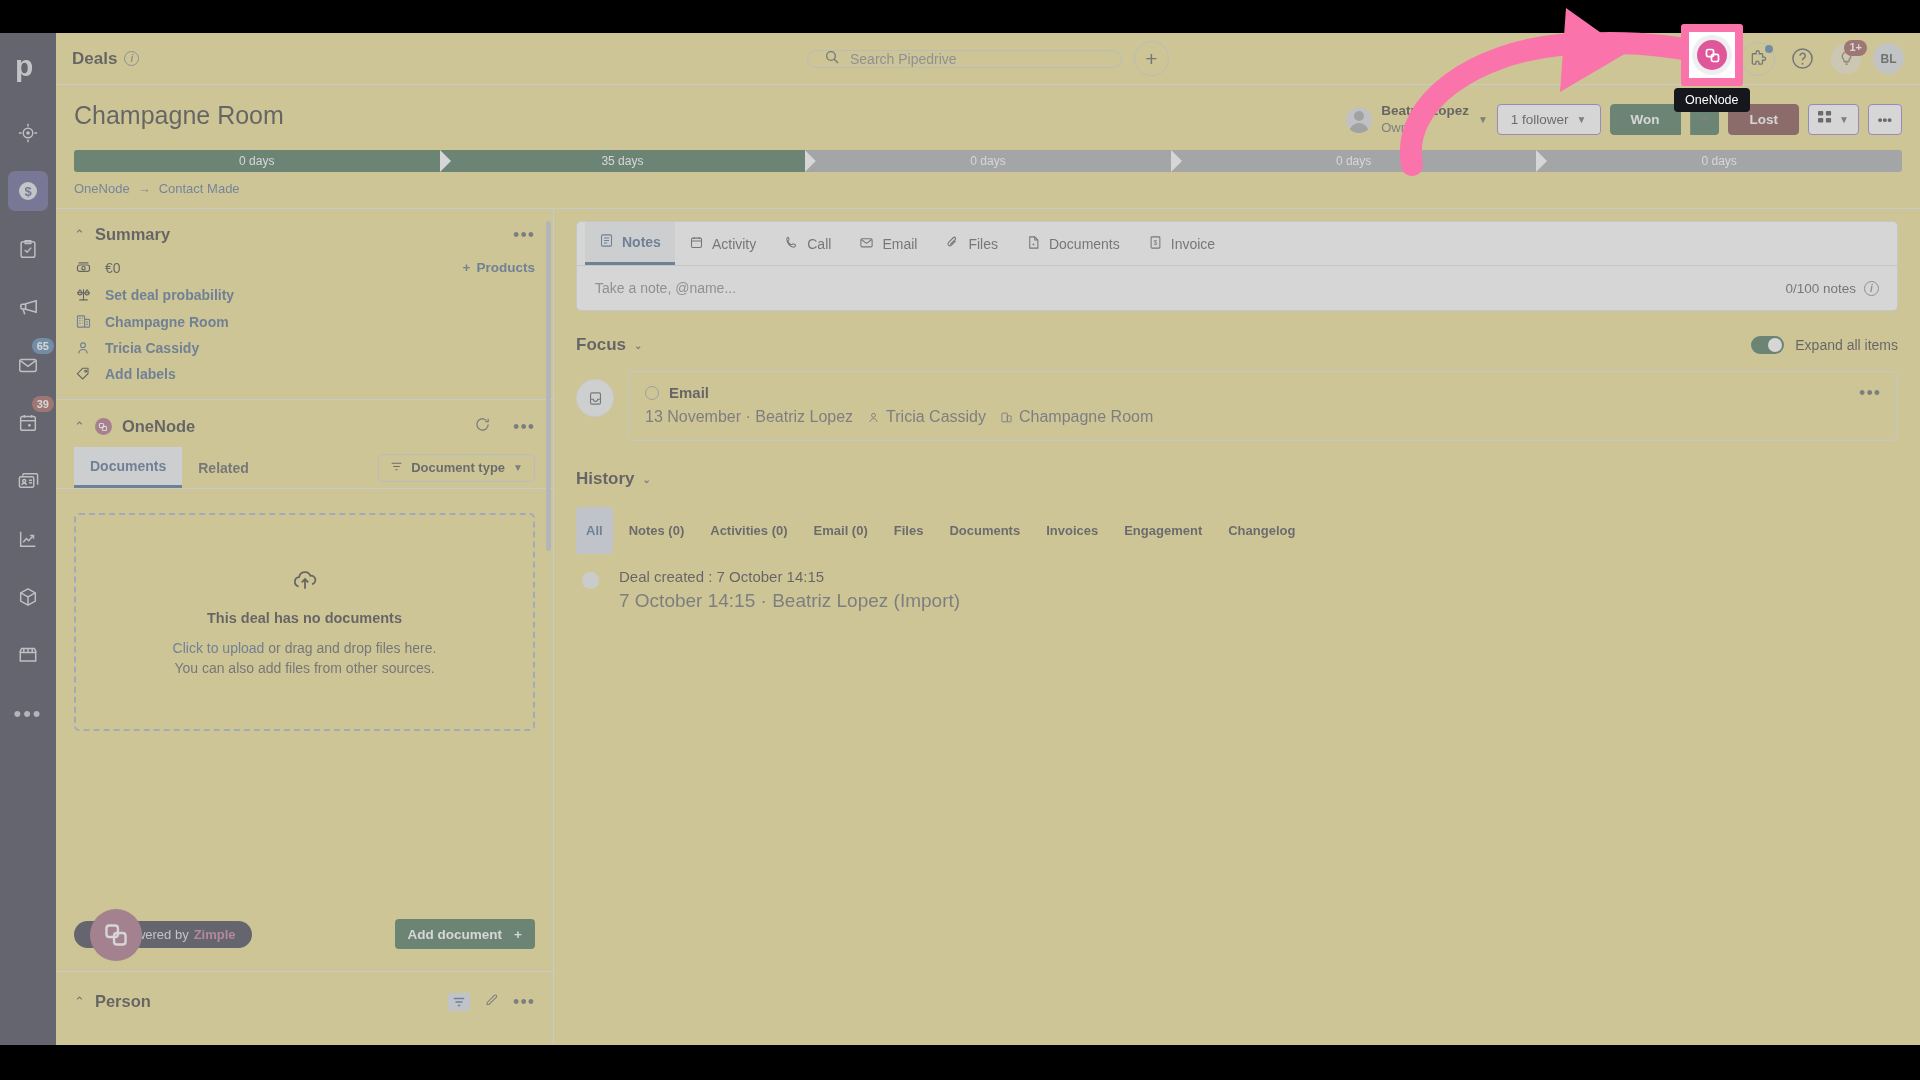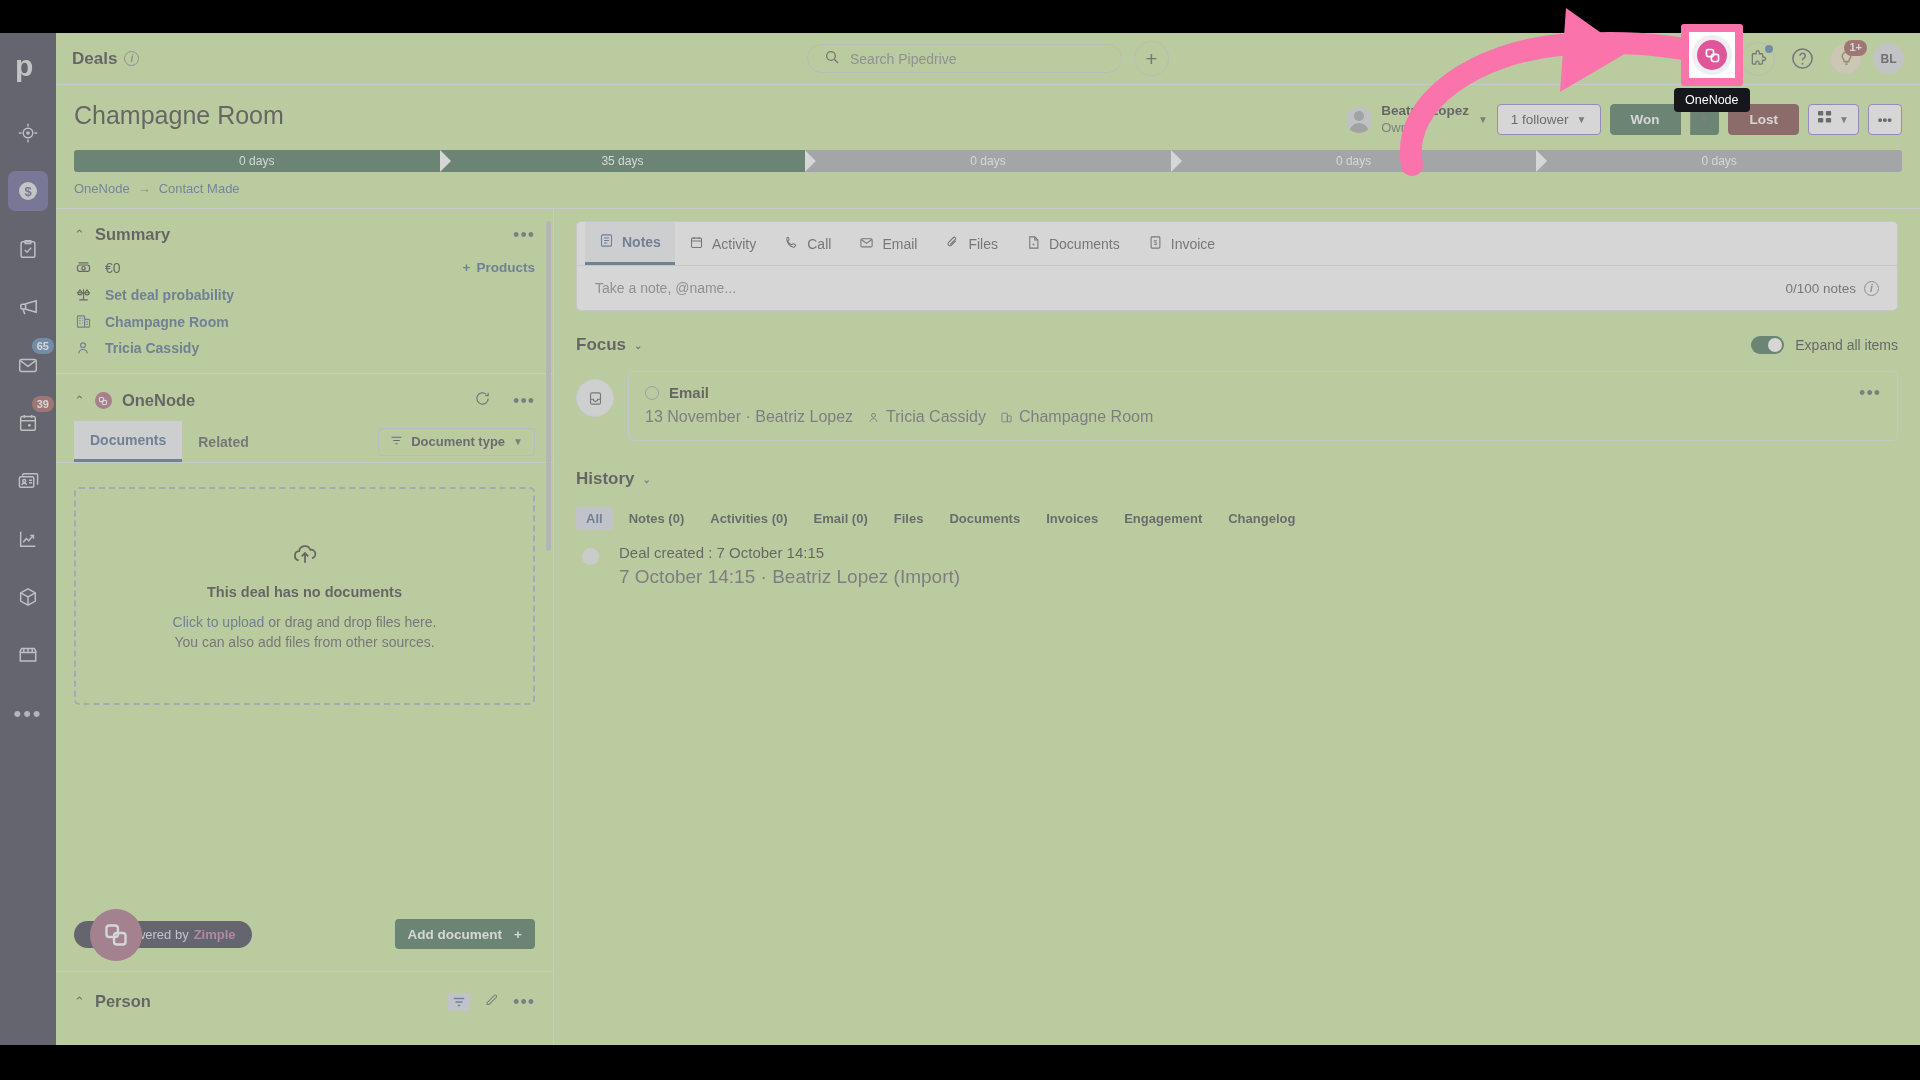--- a/index.html
+++ b/index.html
@@ -35,37 +35,37 @@
     position: absolute; top: -7px; right: -6px;
     min-width: 22px; height: 16px; padding: 0 5px;
     border-radius: 9px; color:#fff; font-size: 11px; font-weight: 700;
     display:flex; align-items:center; justify-content:center; line-height:1;
   }
   .badge-blue { background:#1b72c4; }
   .badge-red  { background:#b5342d; }
   .rail-dots { color:#b9bbcf; font-size: 22px; letter-spacing:2px; margin-top: 8px;}
 
   
-  .main { flex: 1; display:flex; flex-direction: column; min-width:0; background:#bef264; }
+  .main { flex: 1; display:flex; flex-direction: column; min-width:0; background:#fde047; }
 
   
   .topbar {
     height: 52px; border-bottom: 1px solid #e3e5e8;
     display:flex; align-items:center; padding: 0 16px; flex: 0 0 52px;
     position: relative;
   }
   .topbar-title { font-size: 17px; font-weight: 700; color:#1b1b1b; display:flex; align-items:center; gap:7px;}
   .info-circle {
     width:15px;height:15px;border:1.5px solid #6b7280;border-radius:50%;
     display:inline-flex;align-items:center;justify-content:center;
     font-size:10px;font-weight:700;color:#6b7280;font-style:italic;
   }
   .search-wrap { position:absolute; left:50%; transform:translateX(-50%); display:flex; align-items:center; gap:12px; }
   .search-box {
-    width: 315px; height: 29px; border:1px solid #c6c9cd; border-radius: 19px;
+    width: 315px; height: 18px; border:1px solid #c6c9cd; border-radius: 19px;
     display:flex; align-items:center; gap:10px; padding: 0 16px; color:#6b7280; font-size:14px;
   }
   .plus-btn {
     width:35px;height:35px;border:1px solid #c6c9cd;border-radius:50%;
     display:flex;align-items:center;justify-content:center;color:#3c4045;font-size:21px;font-weight:300;
   }
   .topbar-right { margin-left:auto; display:flex; align-items:center; gap: 10px; }
   .ticon { width:34px;height:34px;border-radius:50%; display:flex;align-items:center;justify-content:center; position:relative; }
   .ticon.ring { border:1px solid #c6c9cd; }
   .onenode-logo-sm {
@@ -205,21 +205,21 @@
   .fi-avatar { width:38px;height:38px;border-radius:50%;background:#f0f1f2;border:1px solid #e3e5e8; display:flex;align-items:center;justify-content:center; margin-top:8px;}
   .fi-card { flex:1; border:1px solid #dcdfe3; border-radius:5px; padding: 12px 16px 14px 16px; display:flex; align-items:flex-start;}
   .fi-title { display:flex; align-items:center; gap:10px; font-size:15px; font-weight:700; color:#1b1b1b; }
   .fi-radio { width:14px;height:14px;border-radius:50%;border:1.5px solid #8b9097; }
   .fi-meta { display:flex; align-items:center; gap: 14px; font-size:16px; color:#4a4f55; margin-top: 7px; }
   .fi-meta span { display:flex; align-items:center; gap:6px; }
   .fi-dots { margin-left:auto; color:#4a4f55; font-size:18px; line-height:1; letter-spacing:1px;}
 
   .hist-head { display:flex; align-items:center; margin: 28px 0 18px 0; }
   .hfilters { display:flex; align-items:center; gap: 6px; margin-bottom: 14px; }
-  .hf { font-size:13px; font-weight:700; color:#25282c; padding: 4px 10px; border-radius:4px; }
+  .hf { font-size:13px; font-weight:700; color:#25282c; padding: 16px 10px; border-radius:4px; }
   .hf.active { background:#cfdcee; color:#205499; }
   .hist-item { display:flex; align-items:flex-start; gap: 20px; padding-left: 6px;}
   .hi-dot { width:17px;height:17px;border-radius:50%;background:#e8e9eb; margin-top: 4px;}
   .hi-title { font-size:15px; color:#1b1b1b; }
   .hi-sub { font-size:19px; color:#4a4f55; margin-top: 5px;}
 
   
   #anno { position:absolute; left:0; top:0; width:1920px; height:1080px; pointer-events:none; }
   .hl-box {
     position:absolute; left:1681px; top:24px; width:62px; height:62px;
@@ -508,20 +508,29 @@
           <div class="srow">
             <span class="sico">
               <svg width="16" height="16" viewBox="0 0 24 24" fill="none" stroke="#205499" stroke-width="1.7">
                   <circle cx="12" cy="8" r="3.6"></circle>
                   <path d="M5.5 20c.6-3.8 3.4-5.8 6.5-5.8s5.9 2 6.5 5.8"></path>
                 </svg>
             </span>
             <span class="slink">Tricia Cassidy</span>
           </div>
 
+          <div class="srow">
+            <span class="sico">
+              <svg width="16" height="16" viewBox="0 0 24 24" fill="none" stroke="#1b1b1b" stroke-width="1.6">
+                  <path d="M3.5 11.5l8-8h8v8l-8 8z"></path>
+                  <circle cx="16" cy="8" r="1.4"></circle>
+                </svg>
+            </span>
+            <span class="slink">Add labels</span>
+          </div>
 
 
           <div class="divider"></div>
 
           <div class="section-head">
             <span class="chev-up">⌃</span>
             <span class="onenode-dot">
               <svg width="10" height="10" viewBox="0 0 24 24" fill="none" stroke="#fff" stroke-width="2.6">
                   <rect x="3.5" y="3.5" width="10" height="10" rx="2.4"></rect>
                   <rect x="10.5" y="10.5" width="10" height="10" rx="2.4"></rect>

